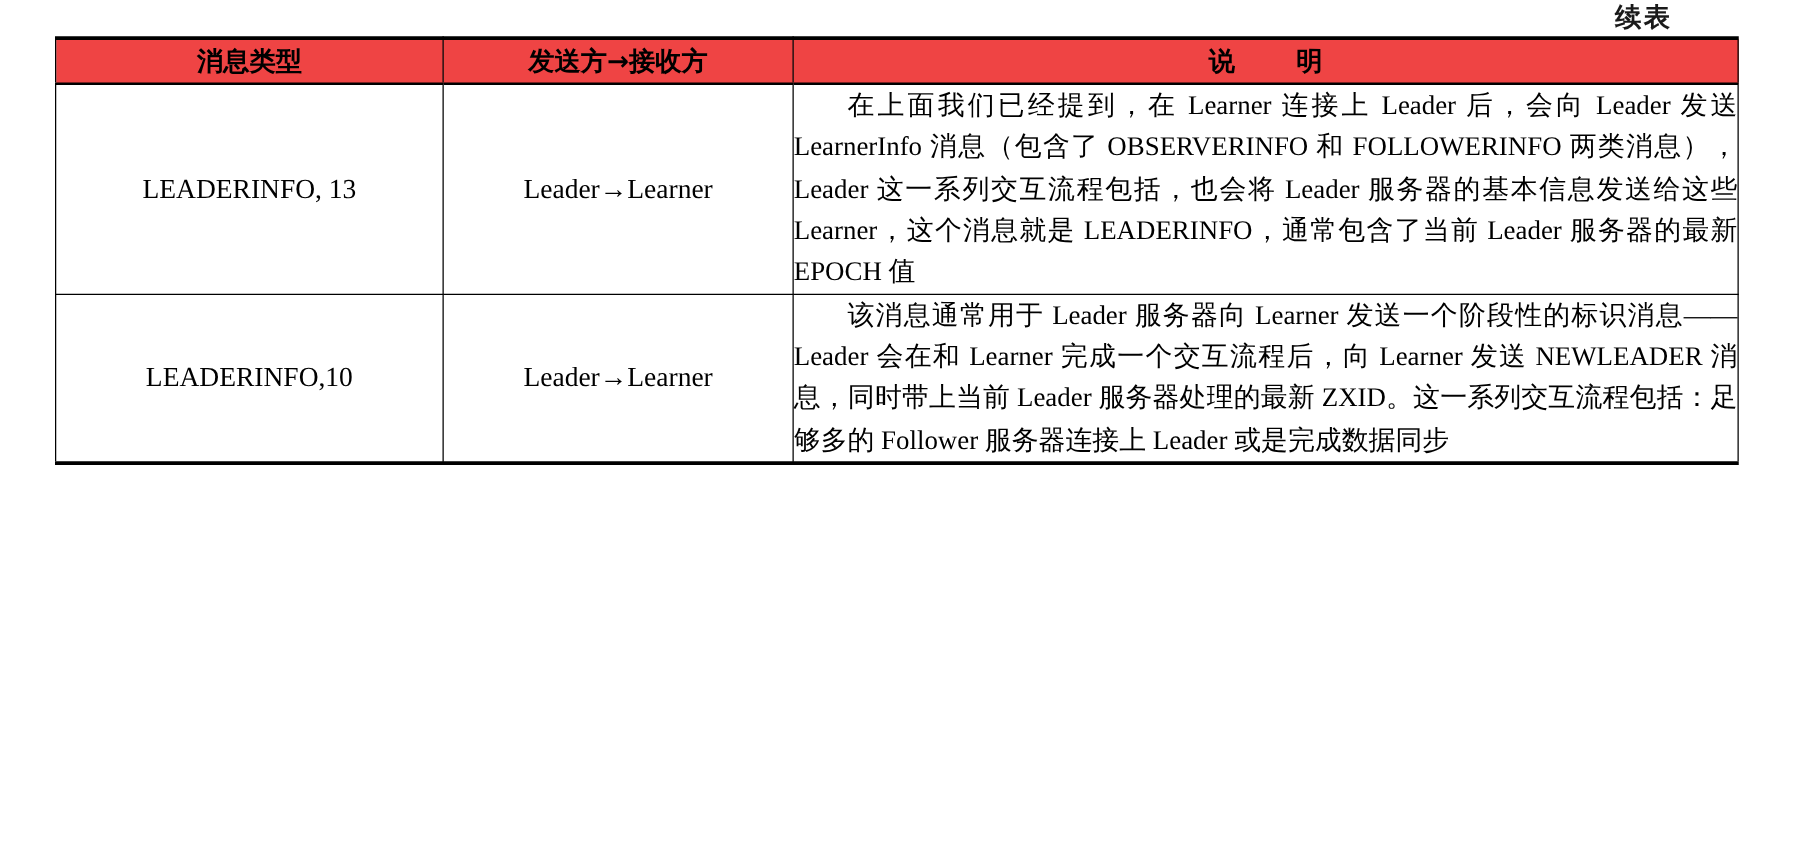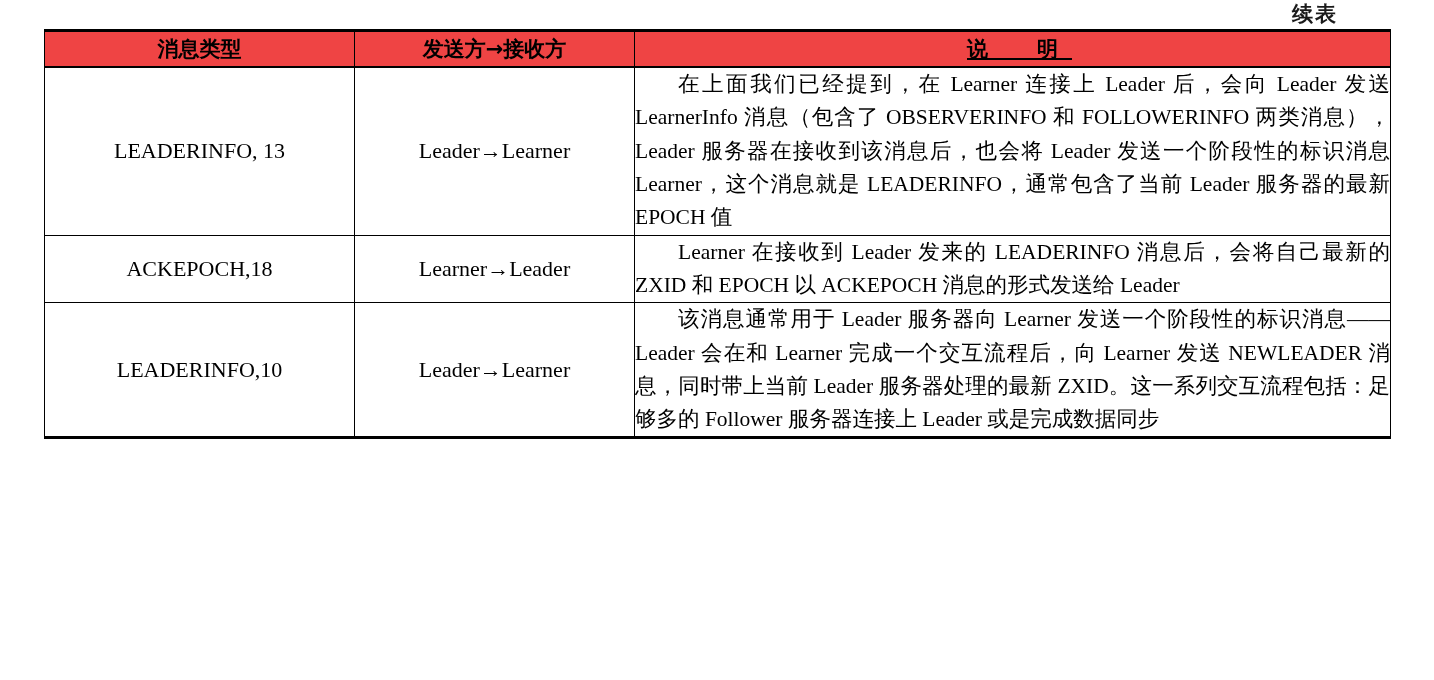--- a/index.html
+++ b/index.html
@@ -57,21 +57,20 @@
     font-weight: bold;
     font-family: "DejaVu Sans", sans-serif;
     text-align: center;
     color: #000;
     border-bottom: 2px solid #000 !important;
   }
   th.col-desc .desc-head {
     letter-spacing: 14px;
     padding-left: 14px;
     display: inline-block;
-    text-decoration: underline;
   }
   td.col-type {
     text-align: center;
     font-size: 22px;
     font-family: "Liberation Serif", serif;
   }
   td.col-dir {
     text-align: center;
     font-size: 22px;
     font-family: "Liberation Serif", serif;
@@ -112,28 +111,21 @@
         <th class="col-type">消息类型</th>
         <th class="col-dir">发送方→接收方</th>
         <th class="col-desc"><span class="desc-head">说　明</span></th>
       </tr>
     </thead>
     <tbody>
       <tr>
         <td class="col-type">LEADERINFO, 13</td>
         <td class="col-dir">Leader→Learner</td>
         <td class="col-desc">
-            <p>在上面我们已经提到，在 Learner 连接上 Leader 后，会向 Leader 发送 LearnerInfo 消息（包含了 OBSERVERINFO 和 FOLLOWERINFO 两类消息），Leader 服务器在接收到该消息后，也会将 Leader 发送一个阶段性的标识消息 Learner，这个消息就是 LEADERINFO，通常包含了当前 Leader 服务器的最新 EPOCH 值</p>
-          </td>
-      </tr>
-      <tr>
-        <td class="col-type">ACKEPOCH,18</td>
-        <td class="col-dir">Learner→Leader</td>
-        <td class="col-desc">
-            <p>Learner 在接收到 Leader 发来的 LEADERINFO 消息后，会将自己最新的 ZXID 和 EPOCH 以 ACKEPOCH 消息的形式发送给 Leader</p>
+            <p>在上面我们已经提到，在 Learner 连接上 Leader 后，会向 Leader 发送 LearnerInfo 消息（包含了 OBSERVERINFO 和 FOLLOWERINFO 两类消息），Leader 这一系列交互流程包括，也会将 Leader 服务器的基本信息发送给这些 Learner，这个消息就是 LEADERINFO，通常包含了当前 Leader 服务器的最新 EPOCH 值</p>
           </td>
       </tr>
       <tr>
         <td class="col-type">LEADERINFO,10</td>
         <td class="col-dir">Leader→Learner</td>
         <td class="col-desc">
             <p>该消息通常用于 Leader 服务器向 Learner 发送一个阶段性的标识消息——Leader 会在和 Learner 完成一个交互流程后，向 Learner 发送 NEWLEADER 消息，同时带上当前 Leader 服务器处理的最新 ZXID。这一系列交互流程包括：足够多的 Follower 服务器连接上 Leader 或是完成数据同步</p>
           </td>
       </tr>
     </tbody>

